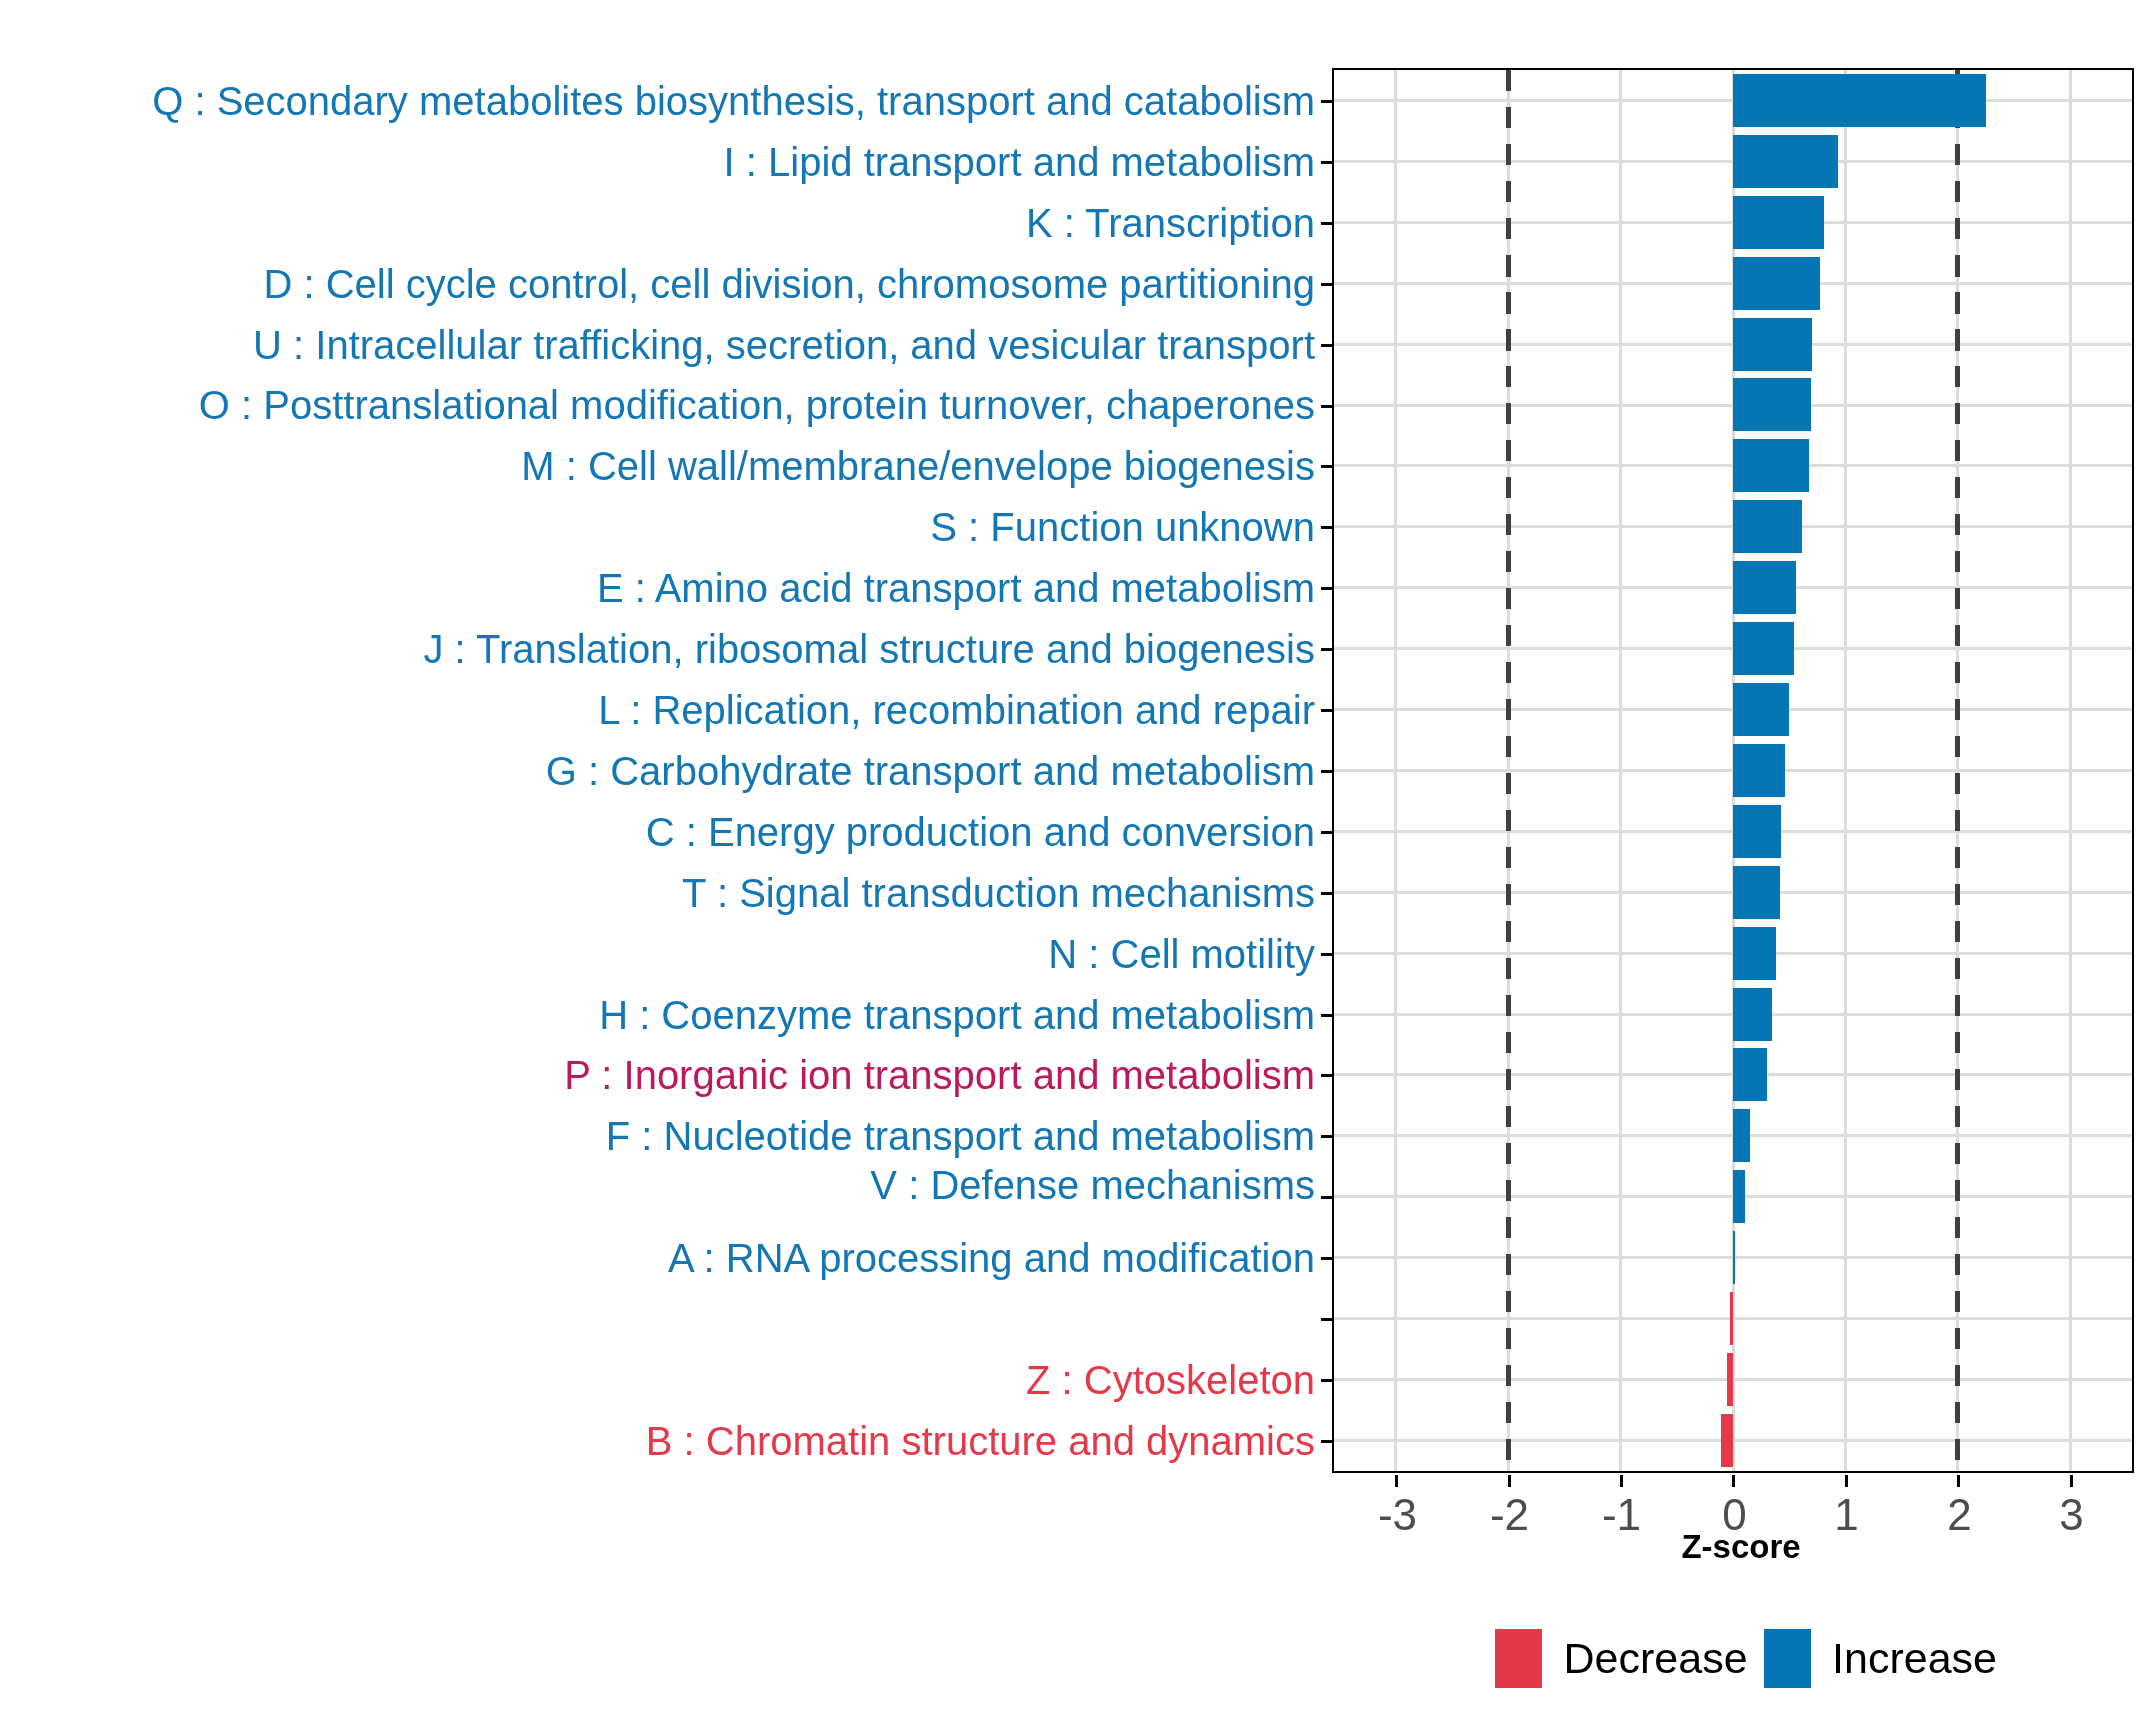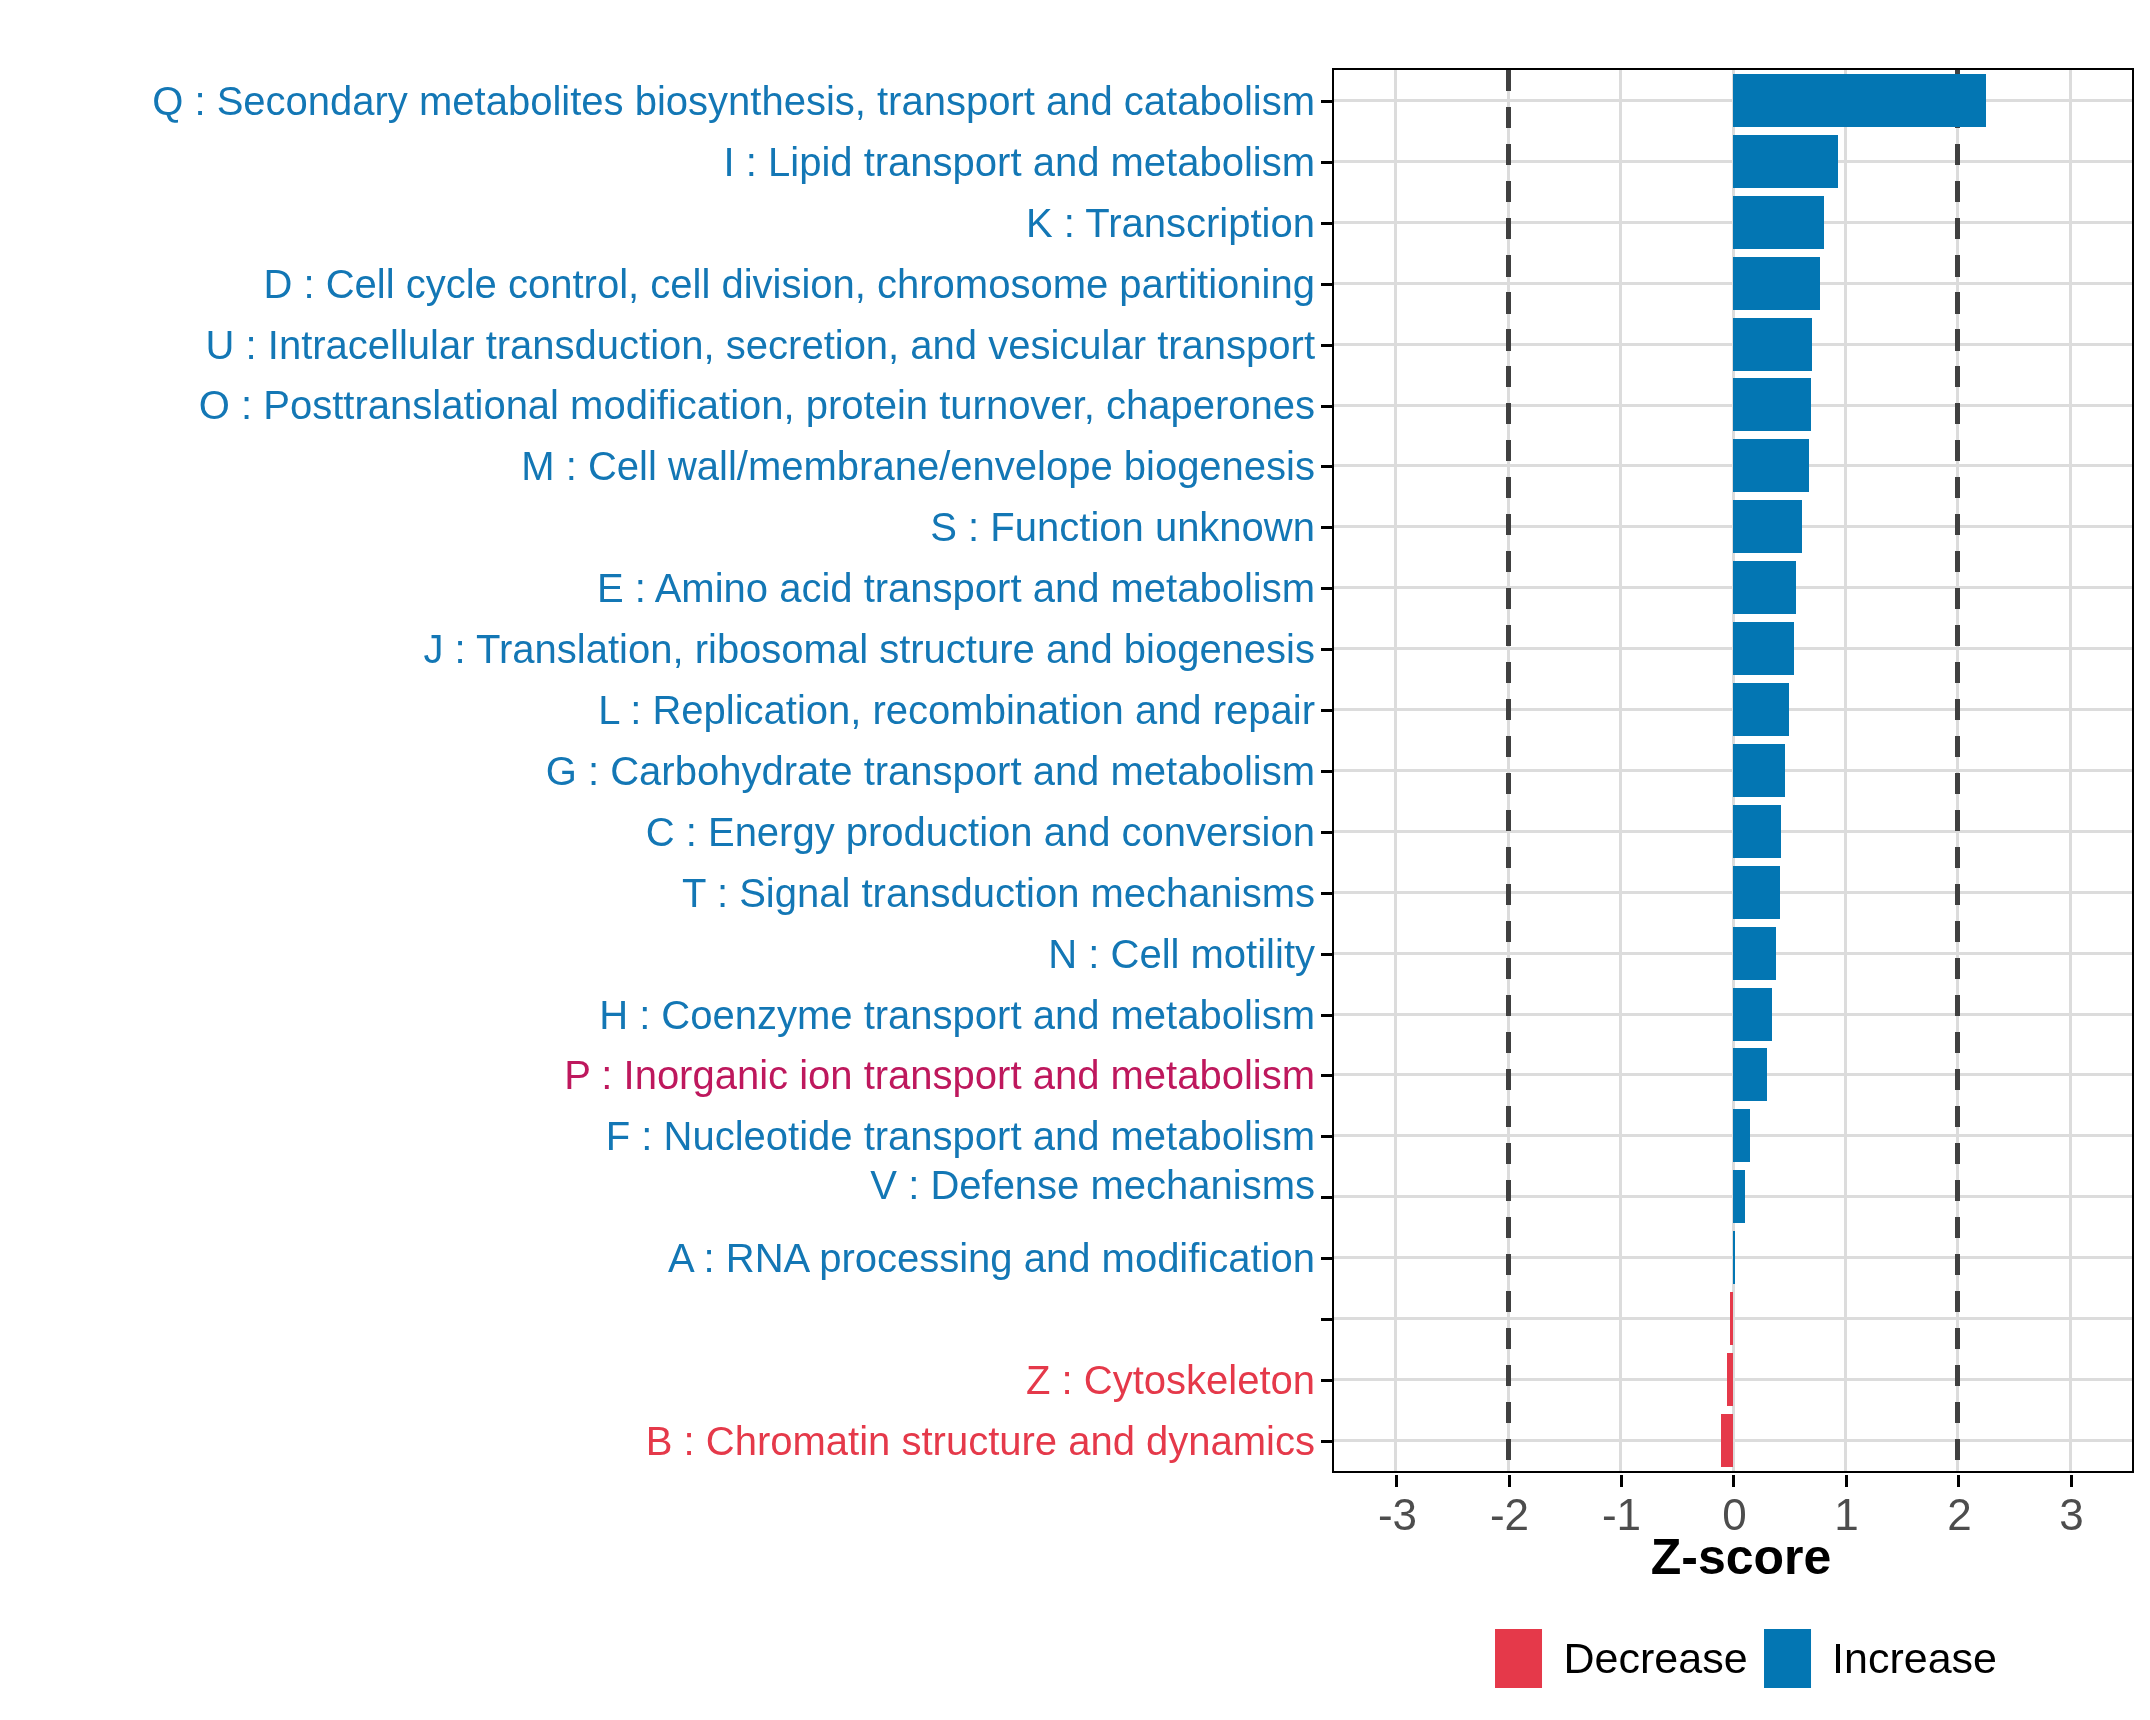--- a/index.html
+++ b/index.html
@@ -34,21 +34,21 @@
     white-space:nowrap;
   }
   .y-tick{position:absolute;width:11.5px;height:2.9px;background:#000;left:1321px;}
   .x-tick{position:absolute;width:2.9px;height:11.5px;background:#000;top:1475px;}
   .x-tick-label{
     position:absolute;top:1489px;width:115px;margin-left:-57px;
     text-align:center;font-size:44px;line-height:52px;color:#4d4d4d;
   }
   #x-axis-title{
     position:absolute;left:1741px;top:1528px;transform:translateX(-50%);
-    font-size:50px;font-weight:bold;color:#000;white-space:nowrap;
+    font-size:33px;font-weight:bold;color:#000;white-space:nowrap;
   }
   
   #legend{
     position:absolute;left:1746px;top:1629px;transform:translateX(-50%);
     display:flex;align-items:center;gap:16px;white-space:nowrap;
   }
   .legend-item{display:flex;align-items:center;gap:21.5px;}
   .legend-swatch{width:47px;height:59px;display:inline-block;}
   .legend-label{font-size:43px;color:#000;}
 </style>
@@ -125,21 +125,21 @@
     </div>
   </div>
 <div class="y-label" style="top: 71px; height: 61px; color: rgb(19, 119, 181);">Q : Secondary metabolites biosynthesis, transport and catabolism</div>
     <div class="y-tick" style="top: 100px;"></div>
     <div class="y-label" style="top: 132px; height: 61px; color: rgb(19, 119, 181);">I : Lipid transport and metabolism</div>
     <div class="y-tick" style="top: 161px;"></div>
     <div class="y-label" style="top: 193px; height: 61px; color: rgb(19, 119, 181);">K : Transcription</div>
     <div class="y-tick" style="top: 222px;"></div>
     <div class="y-label" style="top: 254px; height: 61px; color: rgb(19, 119, 181);">D : Cell cycle control, cell division, chromosome partitioning</div>
     <div class="y-tick" style="top: 283px;"></div>
-    <div class="y-label" style="top: 315px; height: 61px; color: rgb(19, 119, 181);">U : Intracellular transduction, secretion, and vesicular transport</div>
+    <div class="y-label" style="top: 315px; height: 61px; color: rgb(19, 119, 181);">U : Intracellular trafficking, secretion, and vesicular transport</div>
     <div class="y-tick" style="top: 344px;"></div>
     <div class="y-label" style="top: 375px; height: 61px; color: rgb(19, 119, 181);">O : Posttranslational modification, protein turnover, chaperones</div>
     <div class="y-tick" style="top: 405px;"></div>
     <div class="y-label" style="top: 436px; height: 61px; color: rgb(19, 119, 181);">M : Cell wall/membrane/envelope biogenesis</div>
     <div class="y-tick" style="top: 465px;"></div>
     <div class="y-label" style="top: 497px; height: 61px; color: rgb(19, 119, 181);">S : Function unknown</div>
     <div class="y-tick" style="top: 526px;"></div>
     <div class="y-label" style="top: 558px; height: 61px; color: rgb(19, 119, 181);">E : Amino acid transport and metabolism</div>
     <div class="y-tick" style="top: 587px;"></div>
     <div class="y-label" style="top: 619px; height: 61px; color: rgb(19, 119, 181);">J : Translation, ribosomal structure and biogenesis</div>

